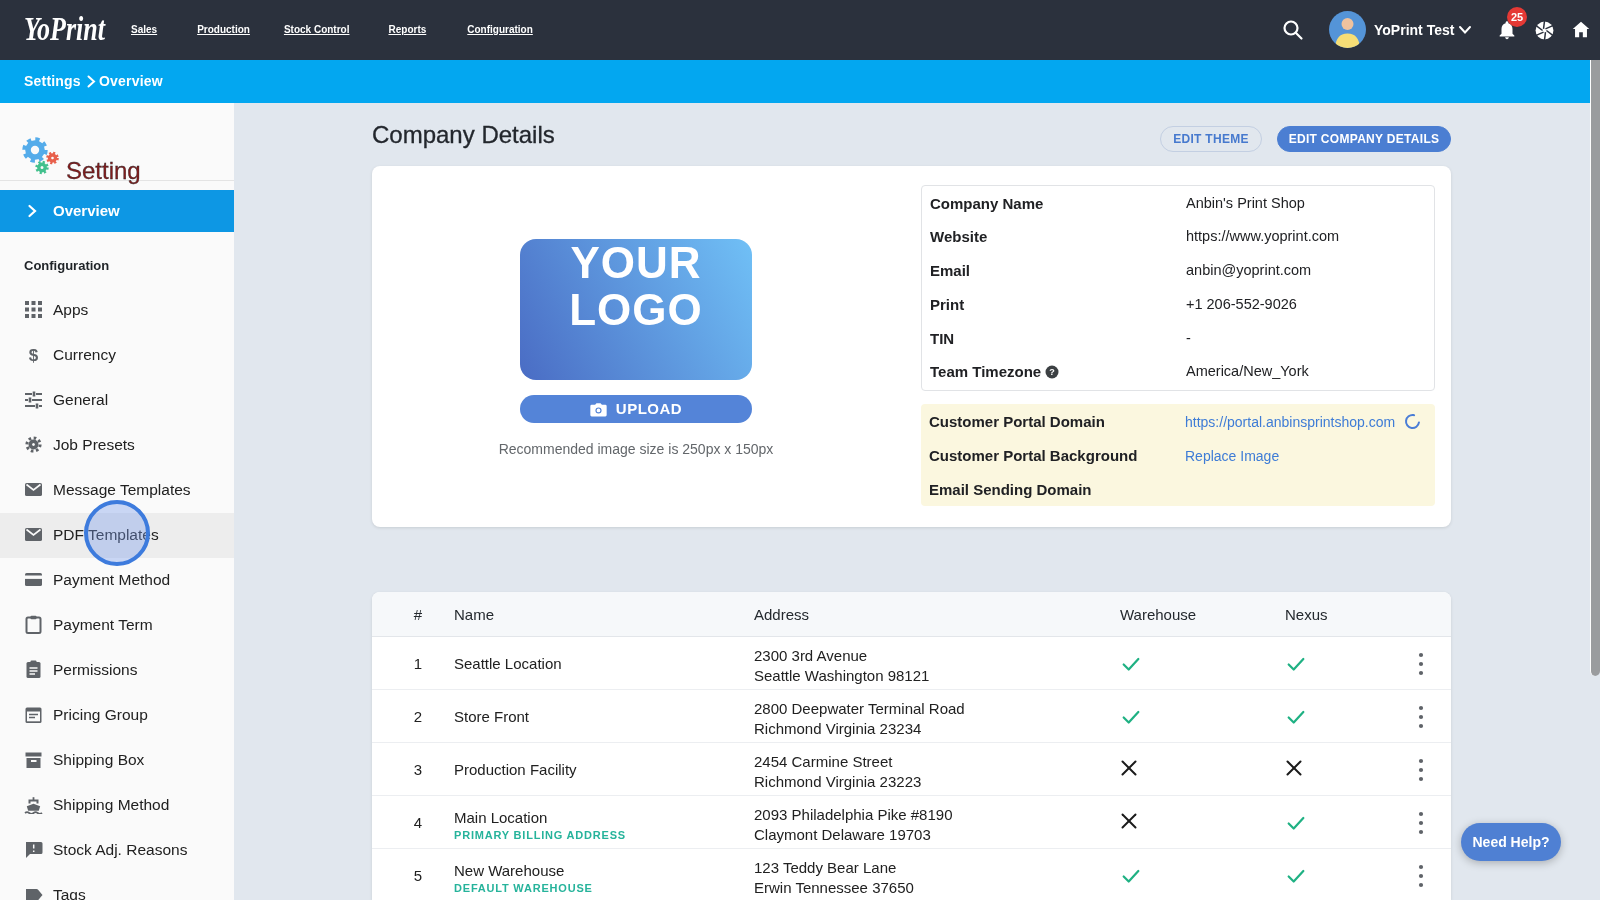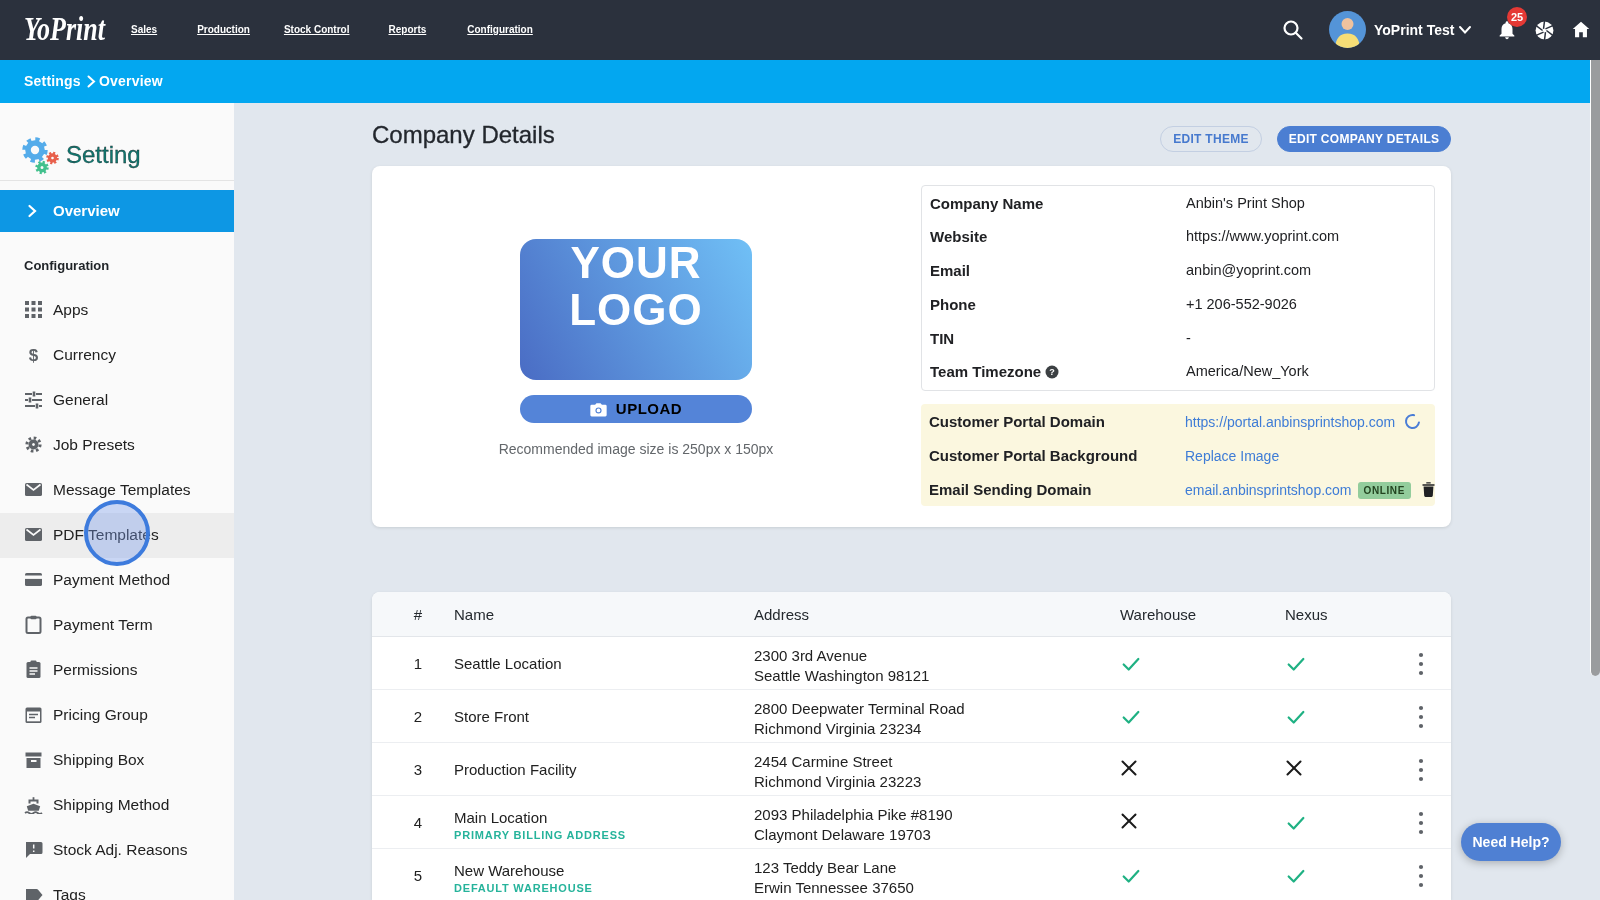--- a/index.html
+++ b/index.html
@@ -23,21 +23,21 @@
 .icon-ap { position:absolute; left:1534px; top:20px; }
 .icon-home { position:absolute; left:1570px; top:19px; }
 
 
 .crumb { position:absolute; left:0; top:60px; width:1600px; height:43px; background:#03a7f0; color:#fff; }
 .crumb .t { position:absolute; top:0; height:43px; line-height:43px; font-size:14px; font-weight:bold; letter-spacing:0.2px; }
 
 
 .sidebar { position:absolute; left:0; top:103px; width:234px; height:797px; background:#fafafa; }
 .side-head { position:absolute; left:0; top:0; width:234px; height:78px; background:#fafafa; border-bottom:1px solid #e4e4e4; }
-.side-head .title { position:absolute; left:66px; top:38px; font-size:24px; color:#0f766e;text-align:center; -webkit-text-stroke:0.3px #1f2327; }
+.side-head .title { position:absolute; left:66px; top:54px; font-size:24px; color:#7f1d1d;text-align:center; -webkit-text-stroke:0.3px #1f2327; }
 .side-active { position:absolute; left:0; top:87px; width:234px; height:42px; background:#0d97e4; color:#fff; }
 .side-active .txt { position:absolute; left:53px; top:0; line-height:42px; font-size:15px; font-weight:bold; }
 .side-sec { position:absolute; left:24px; top:155px; font-size:13px; font-weight:bold; color:#1f2327; }
 .side-item { position:absolute; left:0; width:234px; height:45px; }
 .side-item .ic { position:absolute; left:24px; top:13px; width:19px; height:19px; color:#5f6368; }
 .side-item .tx { position:absolute; left:53px; top:0; line-height:45px; font-size:15.5px; color:#212121; }
 .pdf-hover { position:absolute; left:0; top:410px; width:234px; height:45px; background:#ededed; }
 .cursor-circle { position:absolute; left:84px; top:397px; width:66px; height:66px; border-radius:50%;
   background:rgba(120,155,235,0.38); border:4px solid #3d7bdd; }
 
@@ -49,21 +49,21 @@
   text-align:center; letter-spacing:0.3px; }
 .btn-outline { border:1px solid #c3cfe2; color:#4679ce; background:transparent; }
 .btn-fill { background:#4b7ed2; color:#fff; border:1px solid #4b7ed2; }
 
 .card1 { position:absolute; left:138px; top:63px; width:1079px; height:361px; background:#fff; border-radius:8px;
   box-shadow:0 1px 3px rgba(60,64,67,0.15); }
 .logo-box { position:absolute; left:148px; top:73px; width:232px; height:141px; border-radius:16px;
   background:linear-gradient(62deg, #4a6cc4 0%, #70c0f6 100%);
   color:#fff; text-align:center; font-weight:bold; font-size:44px; line-height:47px; letter-spacing:1px; }
 .upload-btn { position:absolute; left:148px; top:229px; width:232px; height:28px; border-radius:14px; background:#5484d8;
-  color:#000000; font-weight:bold; font-size:15px; text-align:center; line-height:28px; letter-spacing:0.5px; }
+  color:#ffffff; font-weight:bold; font-size:15px; text-align:center; line-height:28px; letter-spacing:0.5px; }
 .rec-text { position:absolute; left:58px; top:275px; width:412px; text-align:center; font-size:14px; color:#63676b; }
 
 .info-box { position:absolute; left:549px; top:19px; width:514px; height:206px; border:1px solid #e1e3e6; border-radius:4px; }
 .info-row { position:absolute; left:8px; width:498px; height:33px; }
 .info-row .lbl { position:absolute; left:0; top:0; line-height:33px; font-size:15px; font-weight:bold; color:#202124; }
 .info-row .val { position:absolute; left:256px; top:0; line-height:33px; font-size:14.5px; color:#202124; white-space:nowrap; }
 .yellow-box { position:absolute; left:549px; top:238px; width:514px; height:102px; background:#fbf7df; border-radius:4px; }
 .y-row { position:absolute; left:8px; width:498px; height:34px; }
 .y-row .lbl { position:absolute; left:0; top:0; line-height:34px; font-size:15px; font-weight:bold; color:#202124; }
 .y-row .val { position:absolute; left:256px; top:0; line-height:34px; font-size:14px; color:#3e7cd6; white-space:nowrap; }
@@ -331,21 +331,21 @@
         </div>
       <div class="info-row" style="top:1px;">
           <span class="lbl">Company Name</span>
           <span class="val">Anbin's Print Shop</span>
         </div>
       <div class="info-row" style="top:68px;">
           <span class="lbl">Email</span>
           <span class="val">anbin@yoprint.com</span>
         </div>
       <div class="info-row" style="top:102px;">
-          <span class="lbl">Phone</span>
+          <span class="lbl">Print</span>
           <span class="val">+1 206-552-9026</span>
         </div>
       <div class="info-row" style="top:136px;">
           <span class="lbl">TIN</span>
           <span class="val">-</span>
         </div>
       <div class="info-row" style="top:169px;">
           <span class="lbl">Team Timezone <svg width="14" height="14" viewBox="0 0 14 14" style="vertical-align:-2px;">
               <circle cx="7" cy="7" r="6.5" fill="#3c4043"></circle>
               <text x="7" y="10" text-anchor="middle" font-size="9" font-weight="bold" fill="#fff">?</text>
@@ -361,25 +361,20 @@
         <svg width="17" height="17" viewBox="0 0 17 17" style="vertical-align:-3px;margin-left:5px;">
               <circle cx="8.5" cy="8.5" r="6.5" fill="none" stroke="#4a7dd6" stroke-width="2" stroke-dasharray="30.6 10.2" stroke-linecap="round" transform="rotate(8 8.5 8.5)"></circle>
             </svg></span>
         </div>
       <div class="y-row" style="top:35px;">
           <span class="lbl">Customer Portal Background</span>
           <span class="val">Replace Image</span>
         </div>
       <div class="y-row" style="top:69px;">
           <span class="lbl">Email Sending Domain</span>
-          <span class="val">email.anbinsprintshop.com<span class="online-badge">ONLINE</span>
-        <svg width="13" height="15" viewBox="0 0 13 15" style="vertical-align:-2px;margin-left:7px;">
-              <path d="M0.5 2.2 h12 v1.6 h-12 Z M4.3 1.6 v-1.3 h4.4 v1.3 Z" fill="#202124"></path>
-              <path d="M1.6 4.6 h9.8 l-0.6 9.2 a1.2 1.2 0 0 1 -1.2 1.1 h-6.2 a1.2 1.2 0 0 1 -1.2 -1.1 Z" fill="#202124"></path>
-            </svg></span>
         </div>
     </div>
   </div>
 
 
   <div class="card2">
     <div class="thead">
       <div style="left:38px; width:16px; text-align:center;">#</div>
       <div style="left:82px;">Name</div>
       <div style="left:382px;">Address</div>

